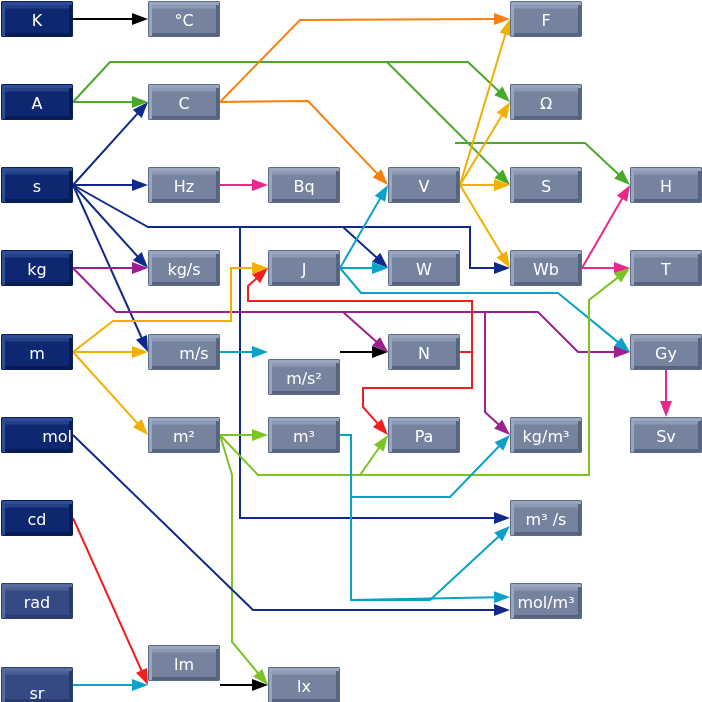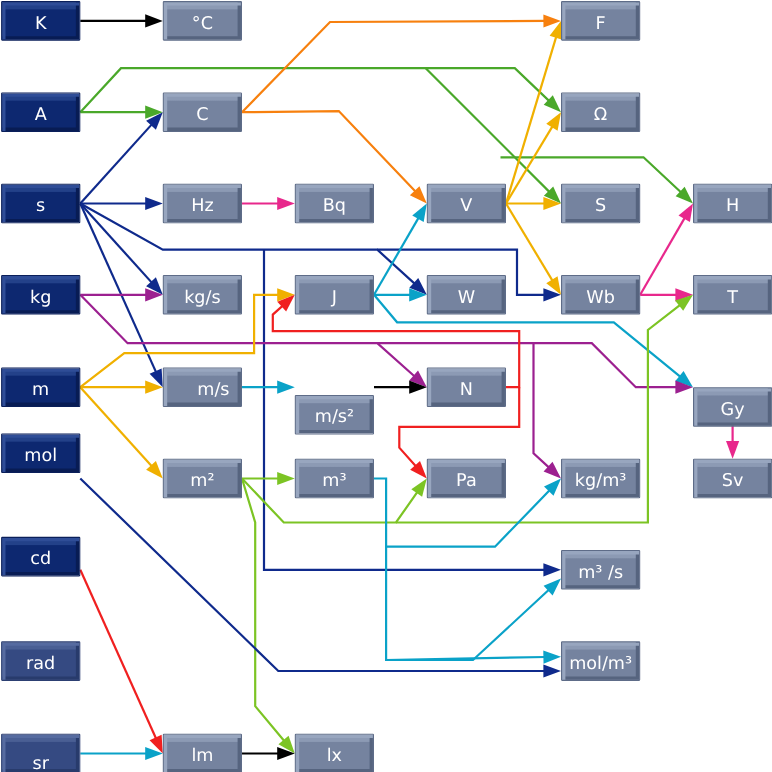--- a/index.html
+++ b/index.html
@@ -224,24 +224,24 @@
     </div>
     <div class="node base" style="left: 1px; top: 167px;">
       <span>s</span>
     </div>
     <div class="node base" style="left: 1px; top: 250px;">
       <span>kg</span>
     </div>
     <div class="node base" style="left: 1px; top: 334px;">
       <span>m</span>
     </div>
-    <div class="node base" style="left: 1px; top: 394px;">
+    <div class="node base" style="left: 1px; top: 417px; justify-content: flex-end;">
       <span>mol</span>
     </div>
-    <div class="node base" style="left: 1px; top: 488px; text-align: right;">
+    <div class="node base" style="left: 1px; top: 500px; text-align: right;">
       <span>cd</span>
     </div>
     <div class="node base2" style="left: 1px; top: 583px;">
       <span>rad</span>
     </div>
     <div class="node base2" style="left: 1px; top: 667px; align-items: flex-end;">
       <span>sr</span>
     </div>
     <div class="node derived" style="left: 148px; top: 1px;">
       <span>°C</span>
@@ -254,21 +254,21 @@
     </div>
     <div class="node derived" style="left: 148px; top: 250px;">
       <span>kg/s</span>
     </div>
     <div class="node derived" style="left: 148px; top: 334px; padding-left: 20px;">
       <span>m/s</span>
     </div>
     <div class="node derived" style="left: 148px; top: 417px;">
       <span>m²</span>
     </div>
-    <div class="node derived" style="left: 148px; top: 667px; text-align: center;">
+    <div class="node derived" style="left: 148px; top: 645px; text-align: center;">
       <span>lm</span>
     </div>
     <div class="node derived" style="left: 268px; top: 167px;">
       <span>Bq</span>
     </div>
     <div class="node derived" style="left: 268px; top: 250px;">
       <span>J</span>
     </div>
     <div class="node derived" style="left: 268px; top: 334px; margin-top: 25px;">
       <span>m/s²</span>
@@ -311,19 +311,19 @@
     </div>
     <div class="node derived" style="left: 510px; top: 583px;">
       <span>mol/m³</span>
     </div>
     <div class="node derived" style="left: 630px; top: 167px;">
       <span>H</span>
     </div>
     <div class="node derived" style="left: 630px; top: 250px;">
       <span>T</span>
     </div>
-    <div class="node derived" style="left: 630px; top: 352px;">
+    <div class="node derived" style="left: 630px; top: 334px;">
       <span>Gy</span>
     </div>
     <div class="node derived" style="left: 630px; top: 417px;">
       <span>Sv</span>
     </div>
   </div>
 
 </body></html>

